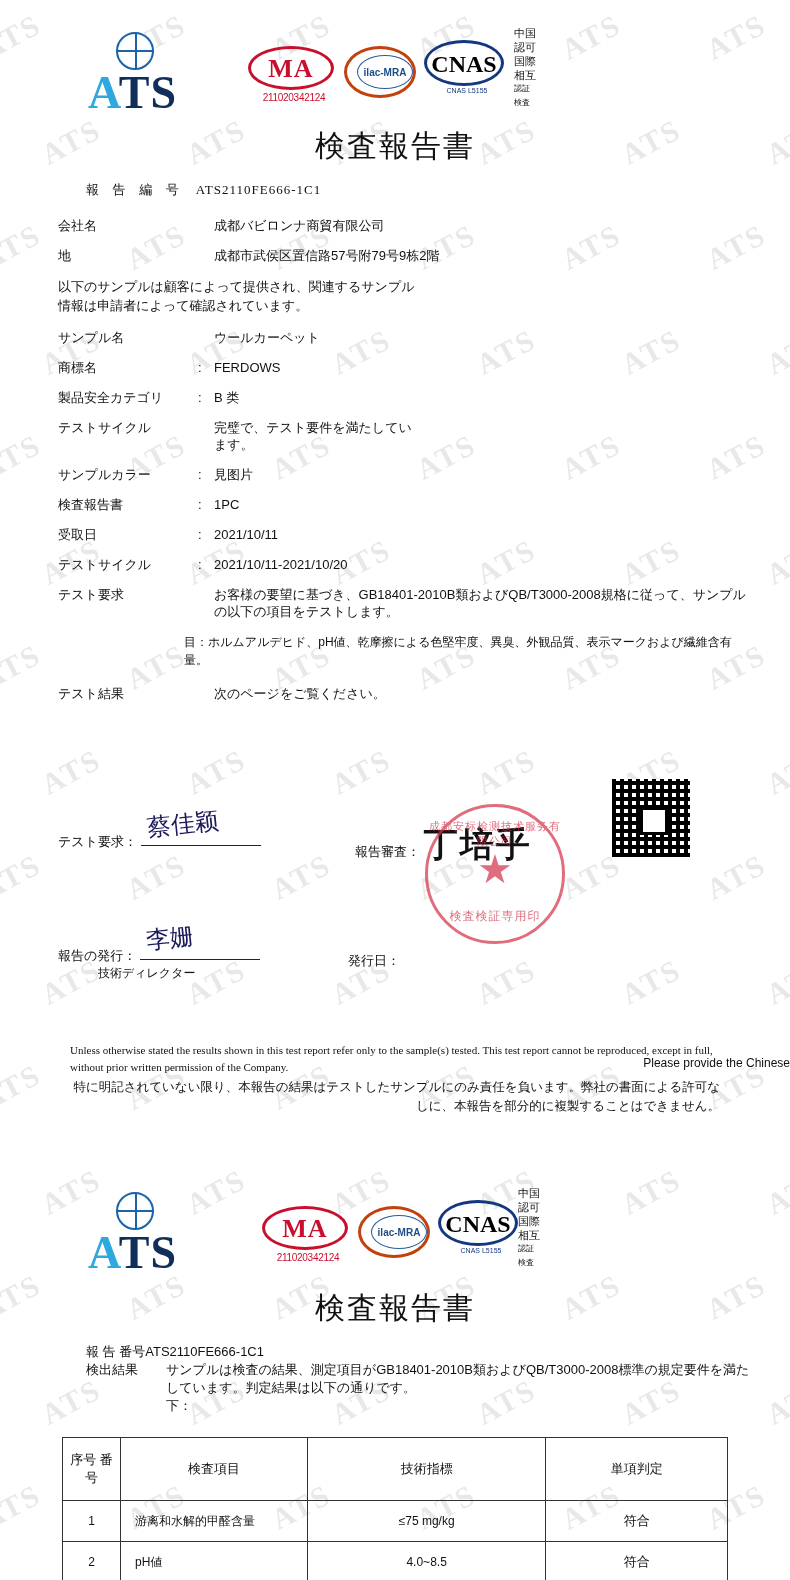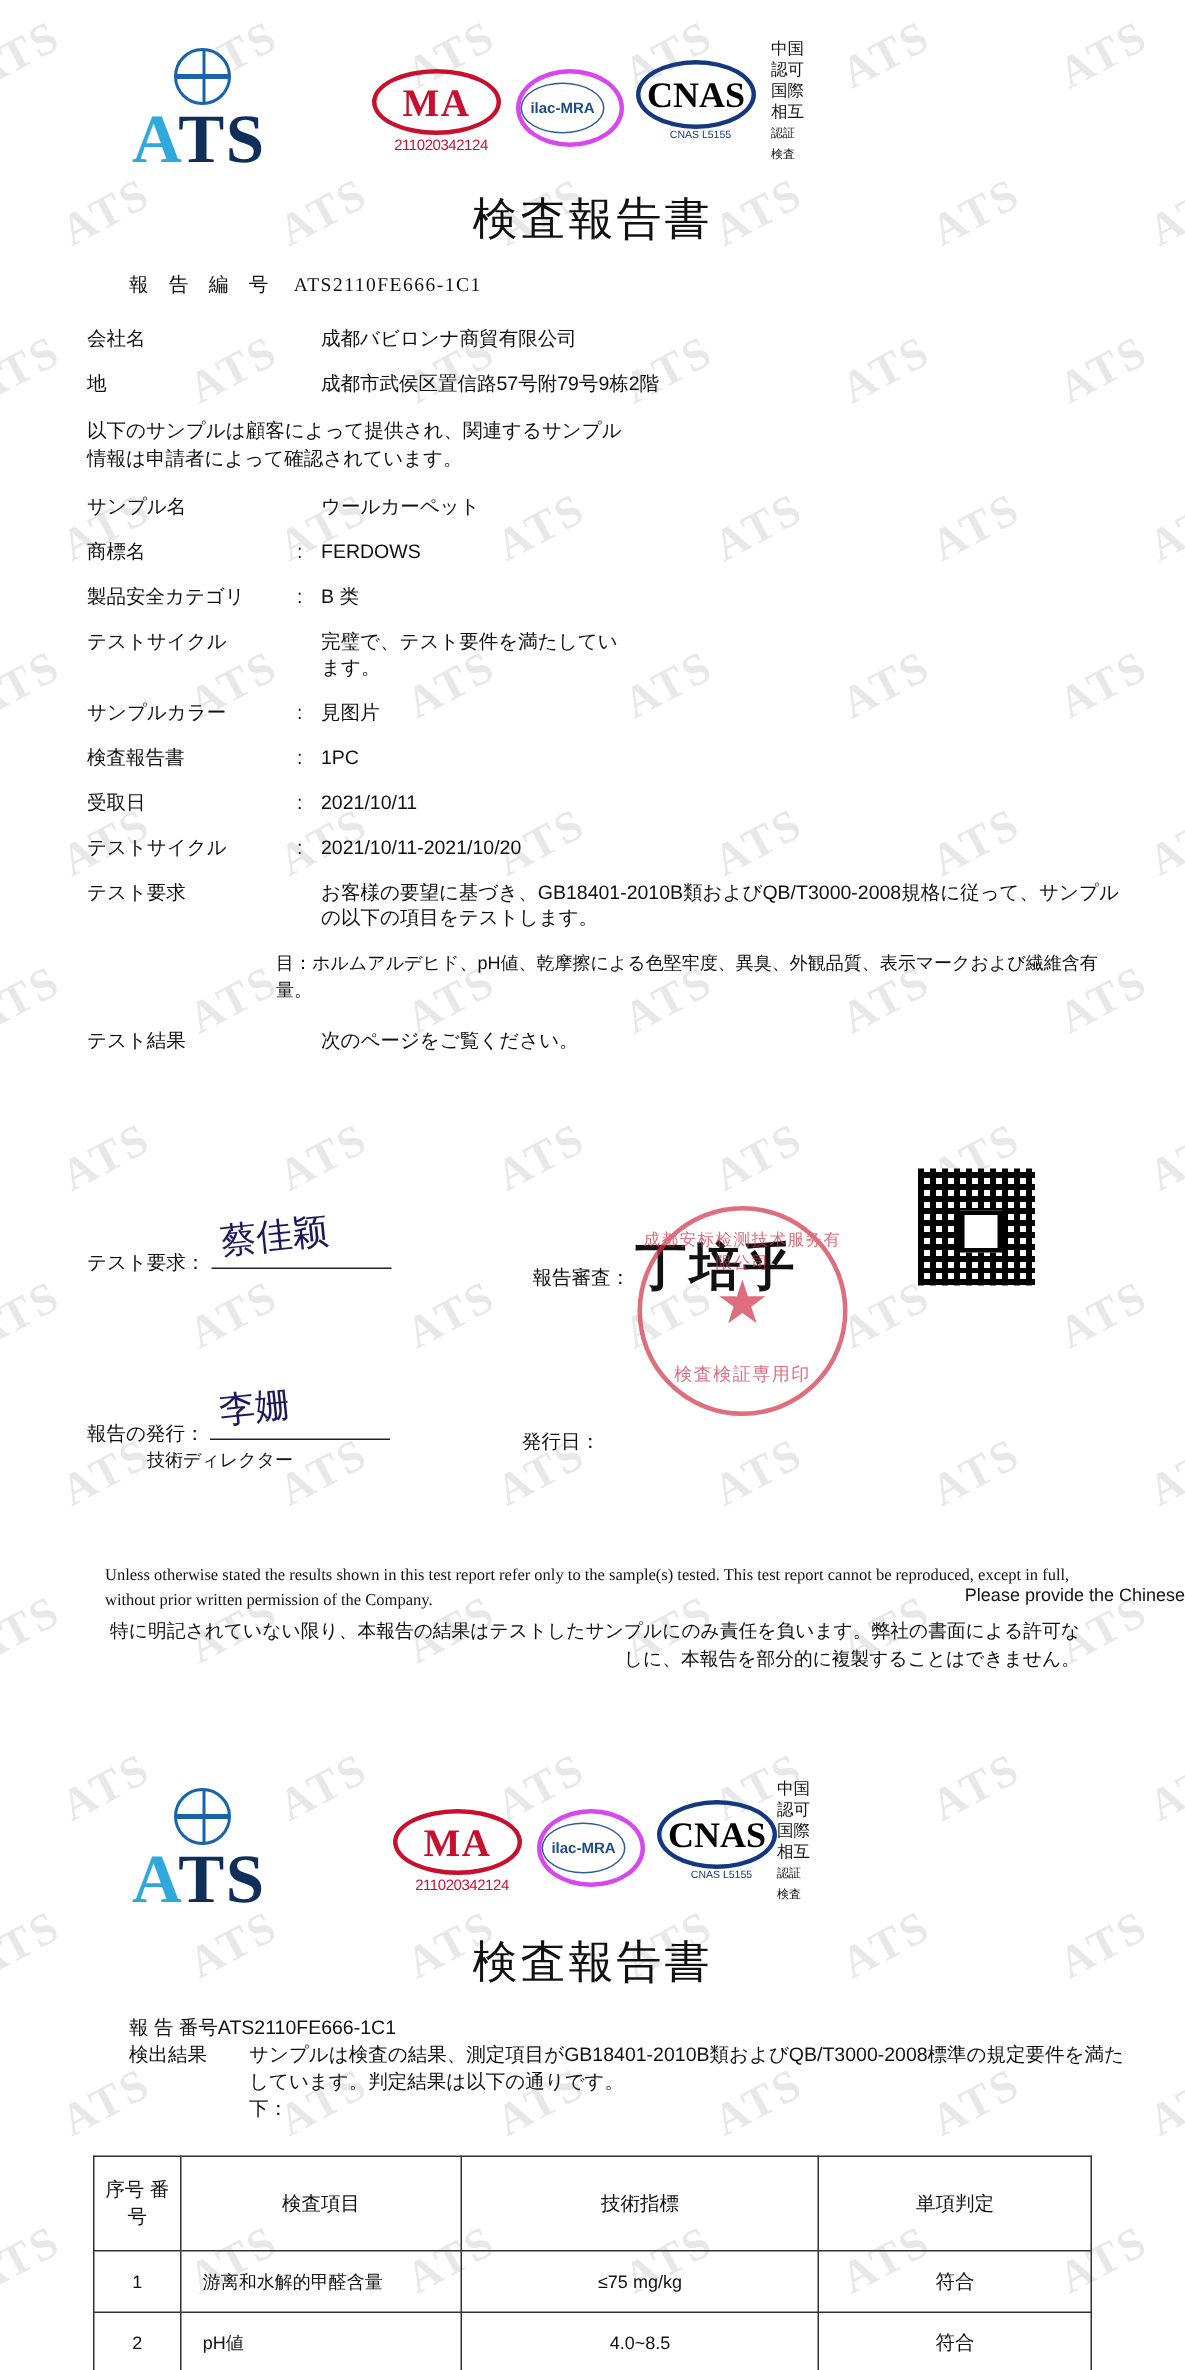--- a/index.html
+++ b/index.html
@@ -101,22 +101,22 @@
     text-align: center;
     margin-top: 2px;
     letter-spacing: -0.3px;
   }
 
   .ilac-logo {
     position: absolute;
     left: 344px; top: 32px;
     width: 72px; height: 52px;
     border-radius: 50%;
-    border: 3px solid #d946ef;
-    display: flex; align-items: center; justify-content: flex-start;
+    border: 3px solid #c2410c;
+    display: flex; align-items: center; justify-content: flex-end;
   }
   .ilac-inner {
     width: 56px; height: 34px;
     border-radius: 50%;
     border: 1px solid #2b5c9b;
     display: flex; align-items: center; justify-content: center;
     font-size: 10px; font-weight: 700; color: #1d4d86;
     font-family: "Liberation Sans", sans-serif;
   }
 

